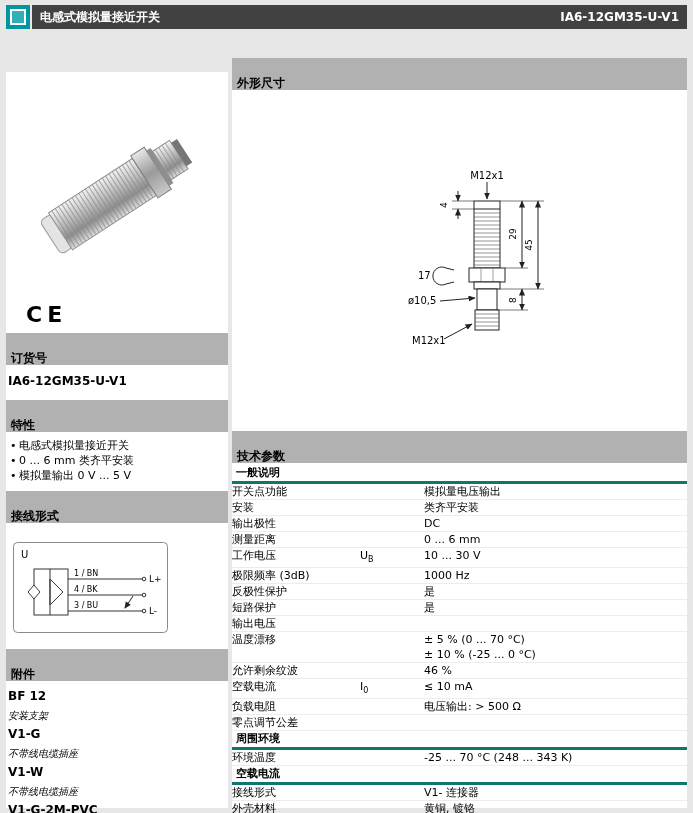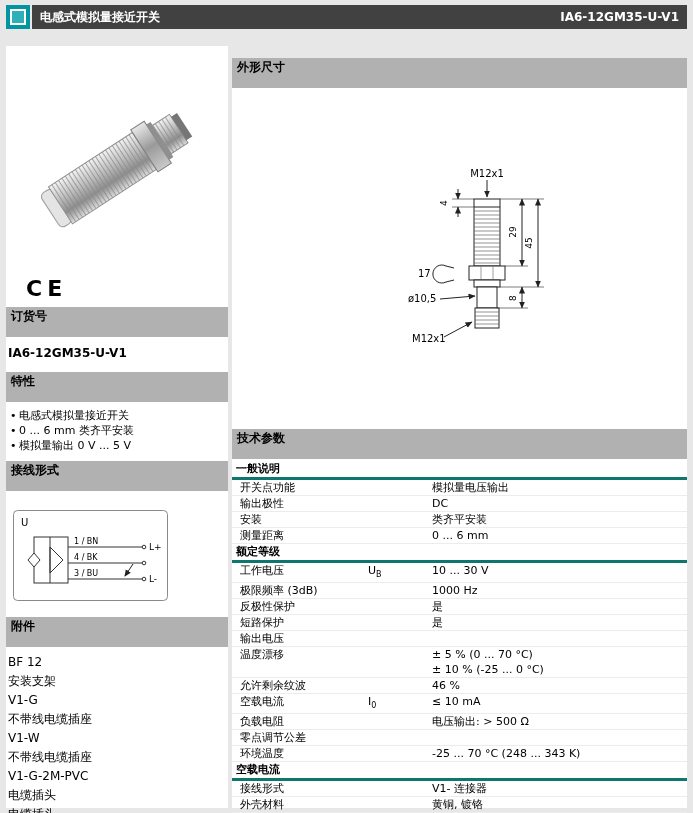--- a/index.html
+++ b/index.html
@@ -9,43 +9,43 @@
     font-family:"DejaVu Sans","Liberation Sans",sans-serif;
     color:#000; position:relative; overflow:hidden;
   }
   
   .topbar { position:absolute; top:5px; left:6px; right:6px; height:24px; display:flex; }
   .logo { flex:0 0 24px; background:#0095a0; position:relative; }
   .logo-inner { position:absolute; inset:4px; border:2px solid #ffffff; background:#2fb0b9; }
   .bar { flex:1; margin-left:2px; background:#414141; color:#fff; font-size:12px; font-weight:bold;
          display:flex; align-items:center; justify-content:space-between; padding:0 8px; }
   
-  .col-left  { position:absolute; top:46px; left:6px;  width:222px; bottom:5px; background:#fff; }
+  .col-left  { position:absolute; top:72px; left:6px;  width:222px; bottom:5px; background:#fff; }
   .col-right { position:absolute; top:58px; left:232px; right:6px; bottom:5px; background:#fff; }
   .h-bar { height:30px; background:#b1b1b1; color:#000; font-size:12px; font-weight:bold;
-           line-height:18px; padding:0 5px; }
+           line-height:18px; padding:16px 5px; }
   
   .product-box { height:261px; position:relative; }
   .photo { position:absolute; left:6px; top:2px; }
   .ce { position:absolute; left:20px; bottom:6px; font-size:22px; font-weight:bold; letter-spacing:5px; }
   .order-value { margin:9px 0 11px 2px; font-size:12px; font-weight:bold; line-height:15px; }
   .features { list-style:none; margin:6px 0 8px 3px; font-size:11px; }
   .features li { line-height:15px; padding-left:10px; position:relative; }
   .features li::before { content:"•"; position:absolute; left:1px; }
   .wiring { margin:14px 0 14px 6px; display:block; }
   .acc-list { margin:6px 0 0 2px; }
-  .acc-name { font-size:12px; font-weight:normal; line-height:19px; }
-  .acc-desc { font-size:12px; line-height:19px; }
+  .acc-name { font-size:12px; font-weight:bold; line-height:19px; }
+  .acc-desc { font-size:10px; line-height:19px;font-style:italic; }
   
   .dims-area { height:341px; position:relative;text-align:right; }
   .dims { position:absolute; left:150px; top:78px; }
   .tech-table { padding-top:2px; }
   .tech-sec { font-size:11px; font-weight:bold; line-height:16px; padding-left:4px;
               border-bottom:3px solid #0f766e; }
-  .tech-row { display:grid; grid-template-columns:128px 64px 1fr; padding-left:8px;
+  .tech-row { display:grid; grid-template-columns:128px 64px 1fr; 
               font-size:11px; border-bottom:1px solid #ececec; }
   .tech-row > div { line-height:15px; }
   .t-sym sub { font-size:8px; }
   svg text { font-family:"DejaVu Sans","Liberation Sans",sans-serif; }
 </style>
 </head>
 <body>
 
 <div class="topbar">
   <div class="logo">
@@ -201,41 +201,40 @@
   <div class="tech-table">
       <div class="tech-sec">一般说明</div>
       <div class="tech-row">
         <div class="t-label">开关点功能</div>
         <div class="t-sym"></div>
         <div class="t-val">
           <div>模拟量电压输出</div>
         </div>
       </div>
       <div class="tech-row">
+        <div class="t-label">安装</div>
+        <div class="t-sym"></div>
+        <div class="t-val">
+          <div>类齐平安装</div>
+        </div>
+      </div>
+      <div class="tech-row">
         <div class="t-label">输出极性</div>
         <div class="t-sym"></div>
         <div class="t-val">
           <div>DC</div>
         </div>
       </div>
       <div class="tech-row">
-        <div class="t-label">安装</div>
-        <div class="t-sym"></div>
-        <div class="t-val">
-          <div>类齐平安装</div>
-        </div>
-      </div>
-      <div class="tech-row">
         <div class="t-label">测量距离</div>
         <div class="t-sym"></div>
         <div class="t-val">
           <div>0 ... 6 mm</div>
         </div>
       </div>
-      <div class="tech-sec">额定等级</div>
       <div class="tech-row">
         <div class="t-label">工作电压</div>
         <div class="t-sym">U<sub>B</sub></div>
         <div class="t-val">
           <div>10 ... 30 V</div>
         </div>
       </div>
       <div class="tech-row">
         <div class="t-label">极限频率 (3dB)</div>
         <div class="t-sym"></div>
@@ -287,20 +286,21 @@
         <div class="t-label">负载电阻</div>
         <div class="t-sym"></div>
         <div class="t-val">
           <div>电压输出: &gt; 500 Ω</div>
         </div>
       </div>
       <div class="tech-row">
         <div class="t-label">零点调节公差</div>
         <div class="t-sym"></div>
       </div>
+      <div class="tech-sec">周围环境</div>
       <div class="tech-row">
         <div class="t-label">环境温度</div>
         <div class="t-sym"></div>
         <div class="t-val">
           <div>-25 ... 70 °C (248 ... 343 K)</div>
         </div>
       </div>
       <div class="tech-sec">空载电流</div>
       <div class="tech-row">
         <div class="t-label">接线形式</div>

